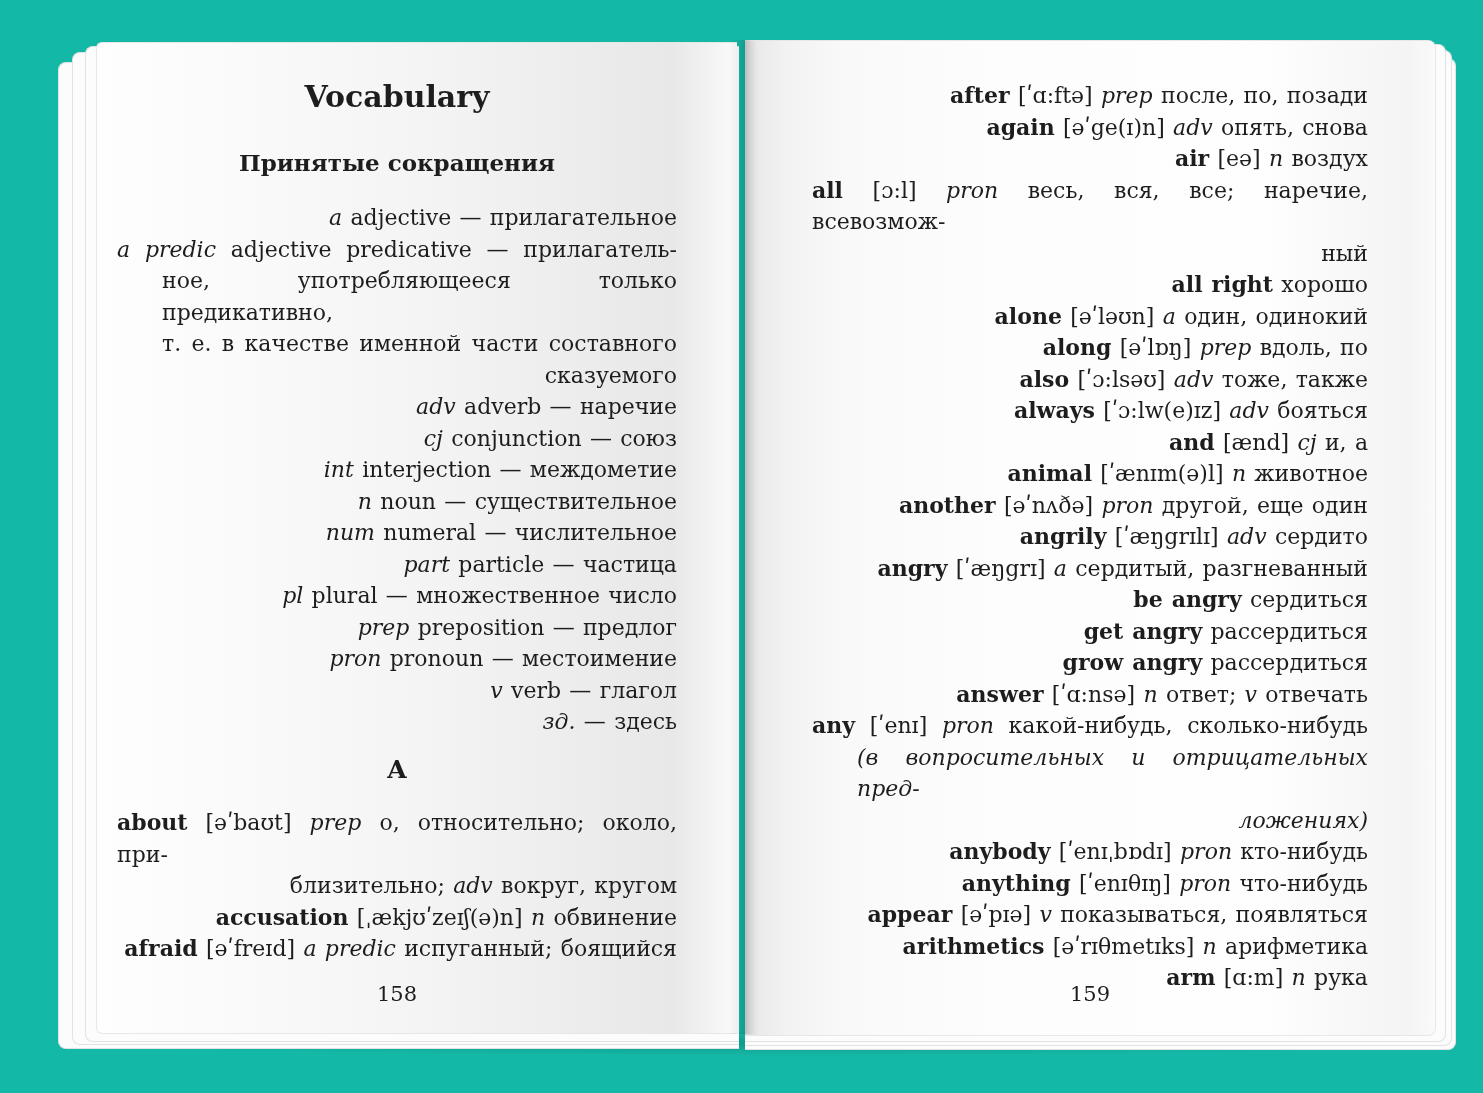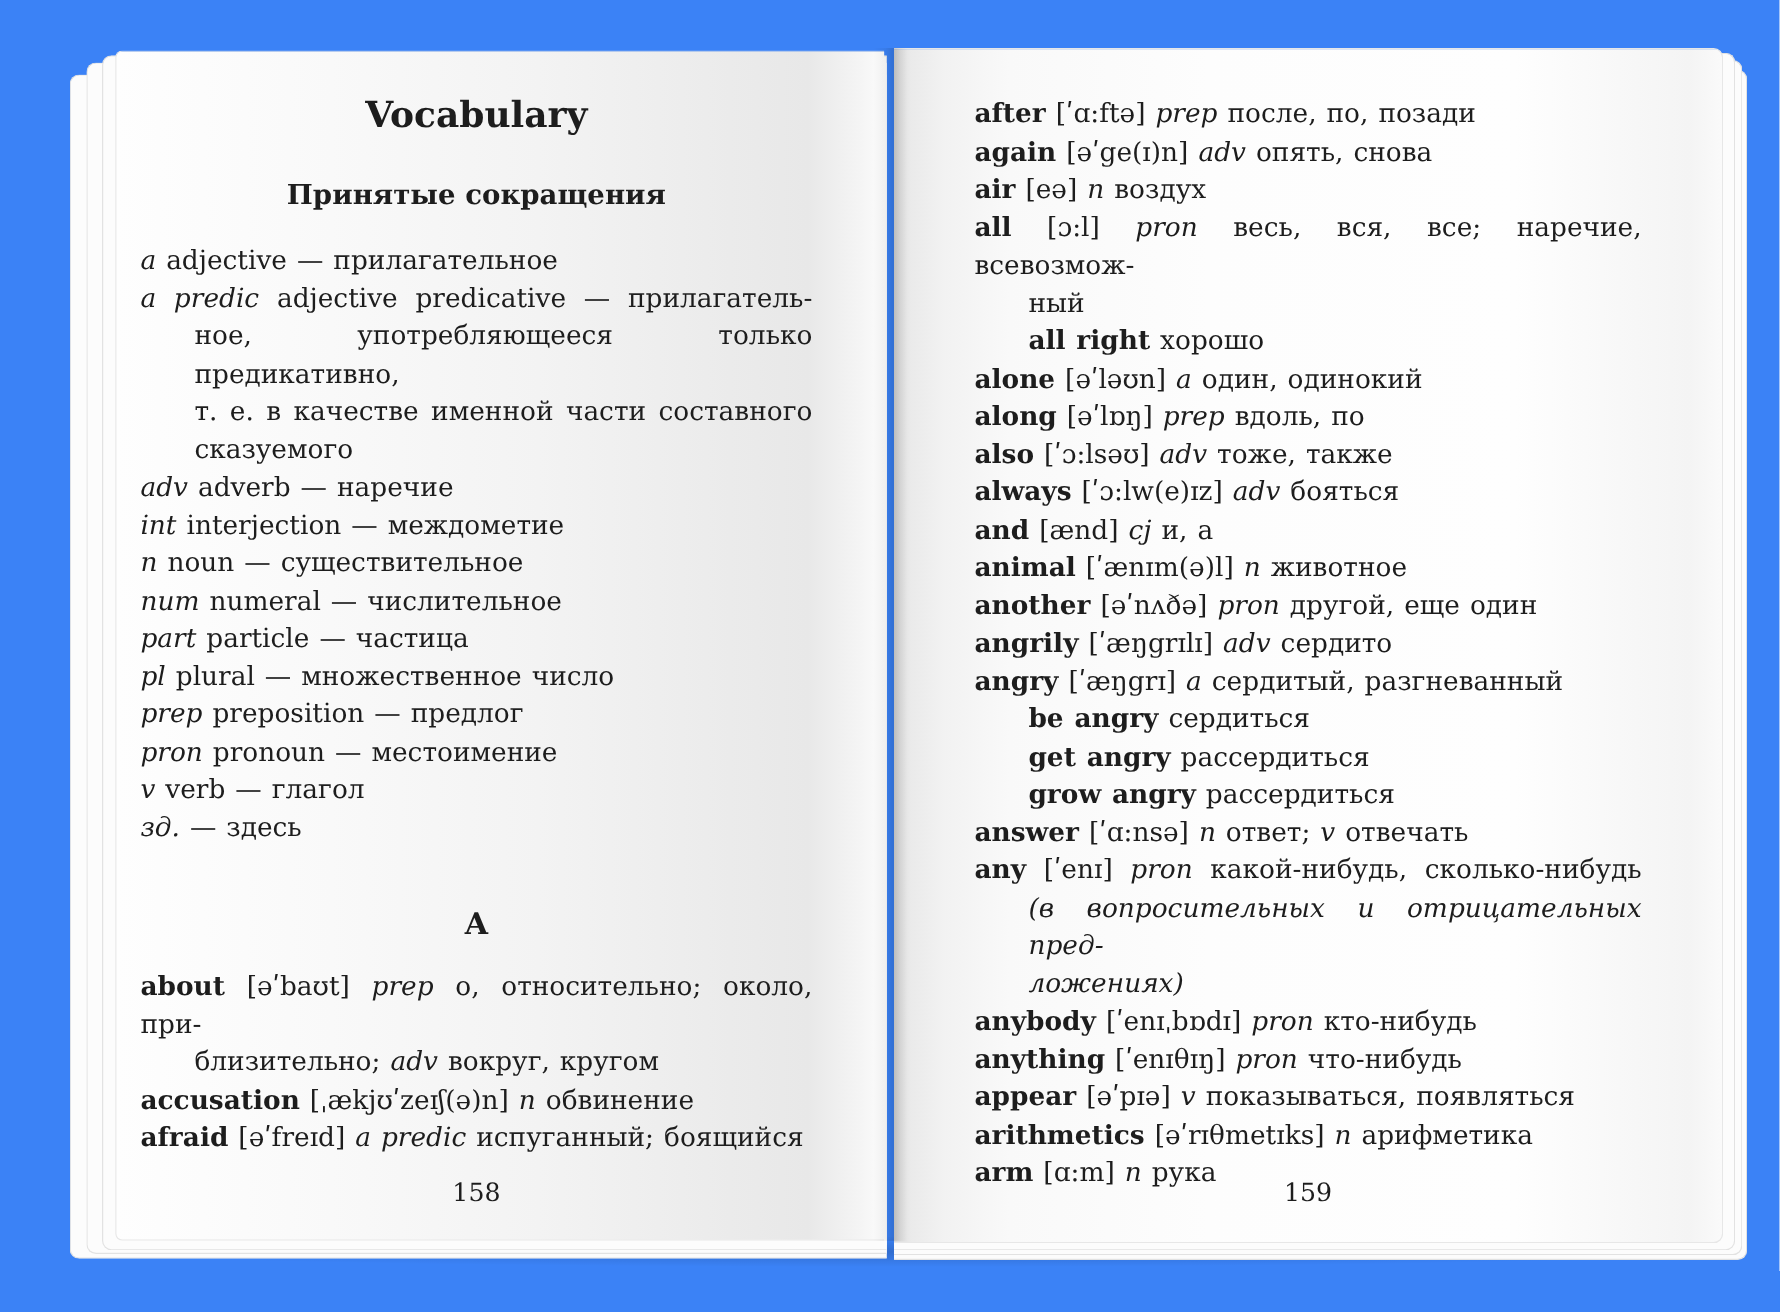--- a/index.html
+++ b/index.html
@@ -1,17 +1,17 @@
 <!DOCTYPE html>
 <html><head>
 <meta charset="utf-8">
 <style>
   html,body{margin:0;padding:0;background:#ffffff;}
   .screen{
-    position:relative;width:1483px;height:1093px;background:#3b82f6;
+    position:relative;width:1483px;height:1093px;background:#14b8a6;
     overflow:hidden;font-family:"DejaVu Serif","Liberation Serif",serif;color:#1d1d1d;
   }
   
   .book-shadow{
     position:absolute;left:70px;top:1030px;width:1370px;height:26px;z-index:1;
     background:radial-gradient(ellipse at center,rgba(0,0,0,0.16) 0%,rgba(0,0,0,0.0) 70%);
   }
   
   .sheet{position:absolute;background:#fcfcfc;z-index:2;}
   .sheet.sl{border:1px solid #e2e2e2;border-right:none;border-radius:8px 0 0 8px;}
@@ -42,21 +42,21 @@
   .tb{position:absolute;z-index:7;}
   .lp-title   {top:36px;  left:20px;width:560px;text-align:center;font-size:30px;font-weight:bold;}
   .lp-subtitle{top:106px; left:20px;width:560px;text-align:center;font-size:23px;font-weight:bold;}
   .lp-abbr    {top:159px; left:20px;width:560px;}
   .lp-letter  {top:712px; left:20px;width:560px;text-align:center;font-size:25px;font-weight:bold;}
   .lp-entries {top:764px; left:20px;width:560px;}
   .lp-pagenum {top:939px; left:20px;width:560px;text-align:center;font-size:21px;}
   .rp-entries {top:39px;  left:67px;width:556px;}
   .rp-pagenum {top:941px; left:67px;width:556px;text-align:center;font-size:21px;}
   .line{
-    line-height:31.5px;font-size:22px;text-align:left;word-spacing:0.06em;white-space:nowrap;
+    line-height:31.5px;font-size:22px;text-align:right;word-spacing:0.06em;white-space:nowrap;
   }
   .line.indent{padding-left:45px;}
   .line.just{text-align:justify;text-align-last:justify;text-justify:inter-word;white-space:normal;}
   .s-b{font-weight:bold;}
   .s-i{font-style:italic;}
   .s-n{font-weight:normal;font-style:normal;}
 </style>
 </head>
 <body>
 
@@ -73,20 +73,21 @@
   <div class="page page-left">
     <div class="tb lp-title">Vocabulary</div>
     <div class="tb lp-subtitle">Принятые сокращения</div>
     <div class="tb lp-abbr">
         <div class="line"><span class="s-i">a</span><span class="s-n"> adjective — прилагательное</span></div>
         <div class="line just"><span class="s-i">a predic</span><span class="s-n"> adjective predicative — прилагатель-</span></div>
         <div class="line indent just"><span class="s-n">ное, употребляющееся только предикативно,</span></div>
         <div class="line indent just"><span class="s-n">т. е. в качестве именной части составного</span></div>
         <div class="line indent"><span class="s-n">сказуемого</span></div>
         <div class="line"><span class="s-i">adv</span><span class="s-n"> adverb — наречие</span></div>
+        <div class="line"><span class="s-i">cj</span><span class="s-n"> conjunction — союз</span></div>
         <div class="line"><span class="s-i">int</span><span class="s-n"> interjection — междометие</span></div>
         <div class="line"><span class="s-i">n</span><span class="s-n"> noun — существительное</span></div>
         <div class="line"><span class="s-i">num</span><span class="s-n"> numeral — числительное</span></div>
         <div class="line"><span class="s-i">part</span><span class="s-n"> particle — частица</span></div>
         <div class="line"><span class="s-i">pl</span><span class="s-n"> plural — множественное число</span></div>
         <div class="line"><span class="s-i">prep</span><span class="s-n"> preposition — предлог</span></div>
         <div class="line"><span class="s-i">pron</span><span class="s-n"> pronoun — местоимение</span></div>
         <div class="line"><span class="s-i">v</span><span class="s-n"> verb — глагол</span></div>
         <div class="line"><span class="s-i">зд.</span><span class="s-n"> — здесь</span></div>
       </div>

